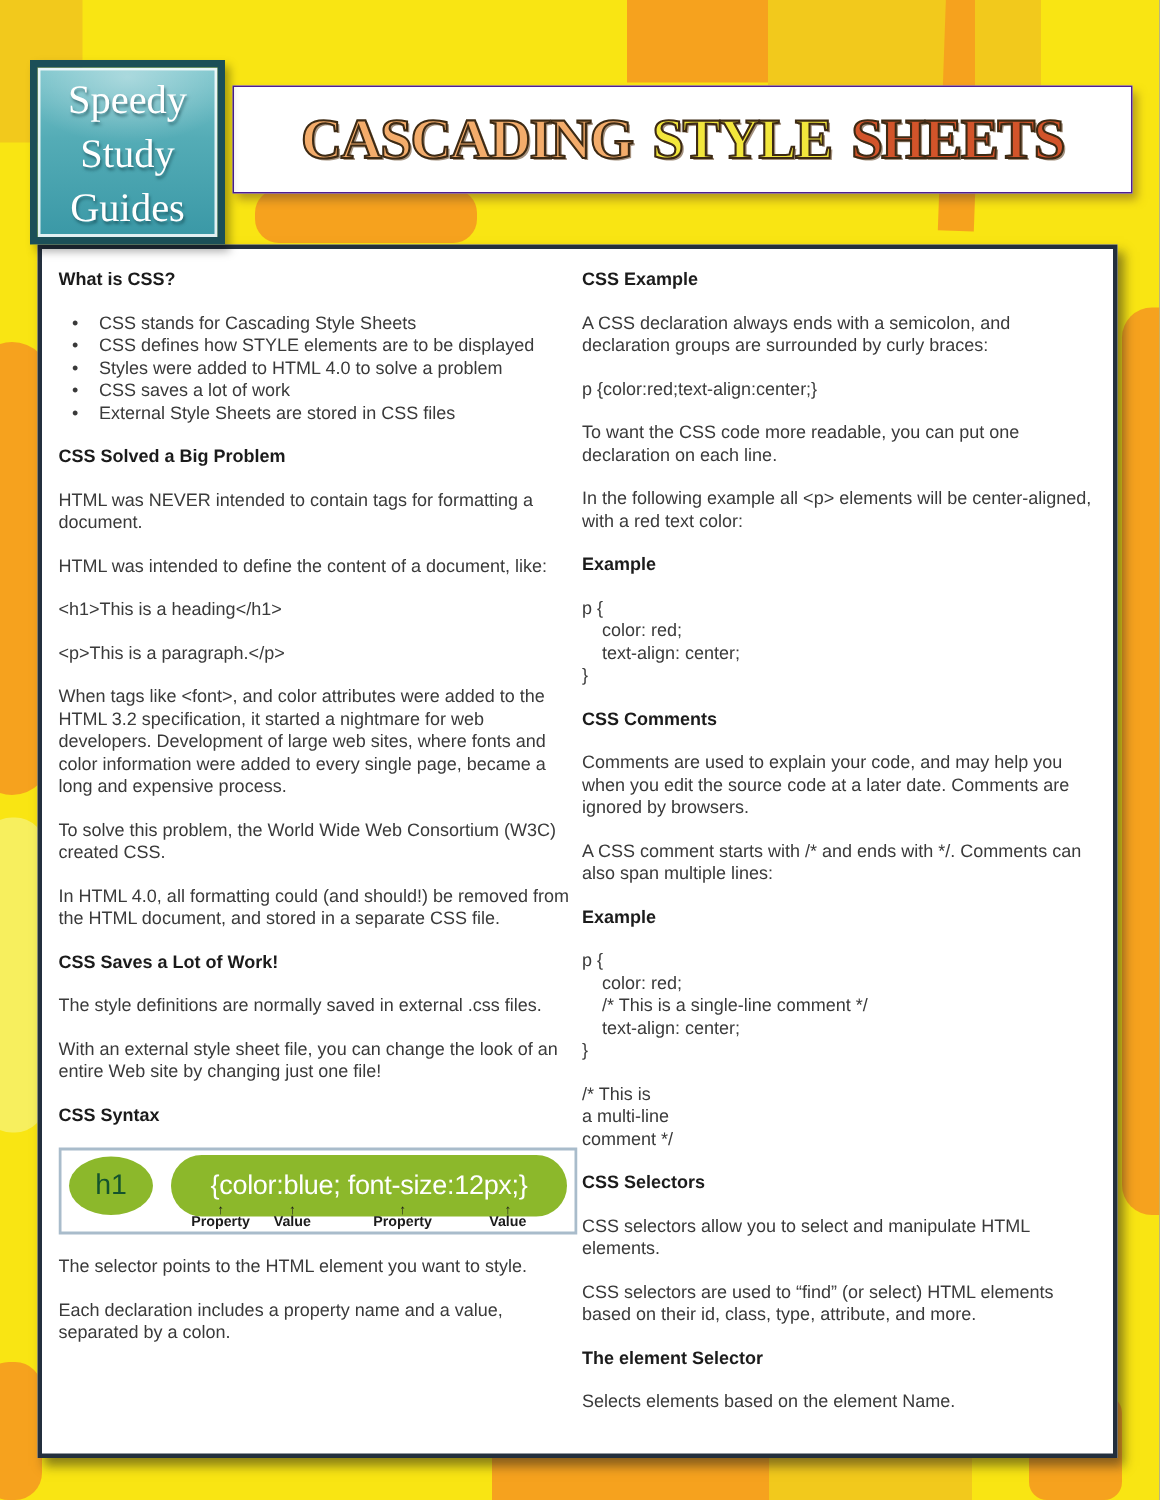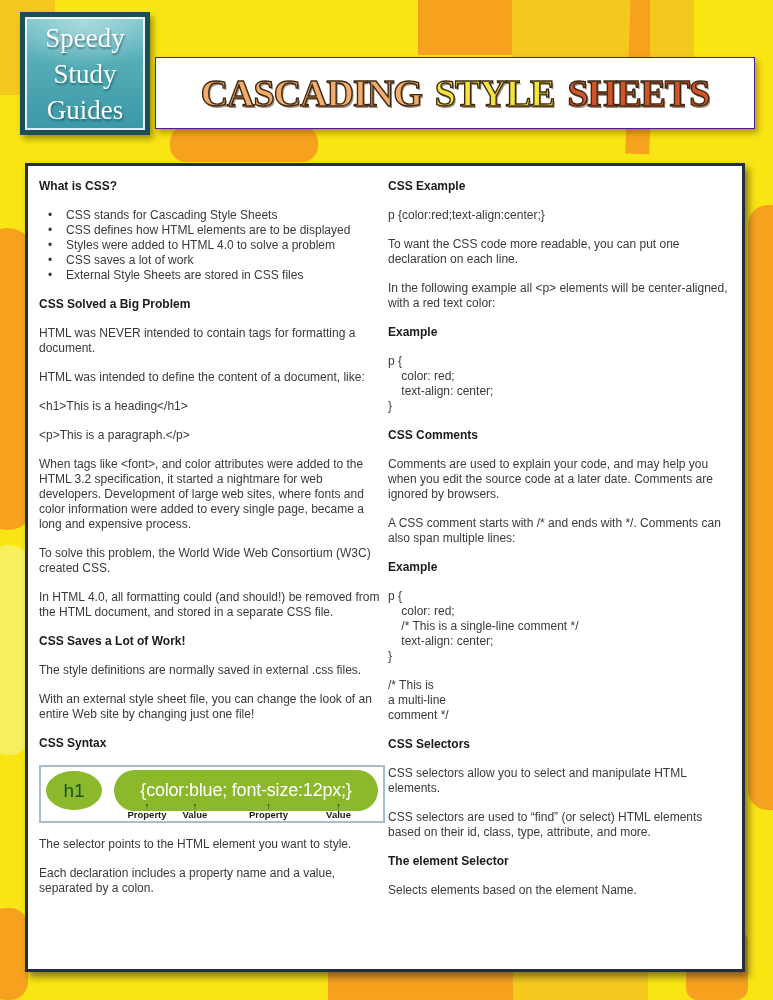--- a/index.html
+++ b/index.html
@@ -18,21 +18,21 @@
   .s6  { left:170px; top:126px; width:148px; height:36px; background:var(--orange); border-radius:16px; }
   .s7  { left:-18px; top:228px; width:52px; height:302px; background:var(--orange); border-radius:26px; }
   .s8  { left:-12px; top:545px; width:42px; height:210px; background:var(--light_yellow); border-radius:20px; }
   .s9  { left:748px; top:205px; width:46px; height:605px; background:var(--orange); border-radius:20px; }
   .s10 { left:328px; top:942px; width:185px; height:58px; background:var(--orange); }
   .s11 { left:513px; top:942px; width:135px; height:58px; background:var(--gold); }
   .s12 { left:-12px; top:908px; width:40px; height:92px; background:var(--orange); border-radius:18px; }
   .s13 { left:686px; top:930px; width:62px; height:70px; background:var(--orange); border-radius:12px; }
 
   
-  .logo-box { position:absolute; left:20px; top:12px; width:130px; height:123px; z-index:3;
+  .logo-box { position:absolute; left:20px; top:40px; width:130px; height:123px; z-index:3;
     background:linear-gradient(180deg,#7cc5cc 0%,#54acb6 42%,#3a98a6 100%);
     border:5px solid var(--teal_dark);
     box-shadow: inset 0 0 0 2px rgba(255,255,255,.85), 3px 4px 6px rgba(0,0,0,.35);
     display:flex; flex-direction:column; justify-content:center; align-items:center; }
   .logo-box::before { content:""; position:absolute; inset:2px; pointer-events:none;
     background:radial-gradient(ellipse 95% 60% at 50% 4%, rgba(255,255,255,.38), rgba(255,255,255,0) 68%); }
   .logo-line { position:relative; font-family:"Liberation Serif",serif; color:#fff;
     font-size:27px; line-height:36px; text-shadow:1px 2px 2px rgba(15,60,70,.55); }
 
   
@@ -99,21 +99,21 @@
     <span class="title-word" style="color: rgb(242, 230, 60);">STYLE</span>
     <span class="title-word" style="color: rgb(210, 84, 42);">SHEETS</span>
   </div>
 
   <div class="panel">
 
     <div class="col">
       <h3 class="block">What is CSS?</h3>
       <ul class="block">
         <li>CSS stands for Cascading Style Sheets</li>
-        <li>CSS defines how HTML elements are to be displayed</li>
+        <li>CSS defines how STYLE elements are to be displayed</li>
         <li>Styles were added to HTML 4.0 to solve a problem</li>
         <li>CSS saves a lot of work</li>
         <li>External Style Sheets are stored in CSS files</li>
       </ul>
       <h3 class="block">CSS Solved a Big Problem</h3>
       <p class="block">HTML was NEVER intended to contain tags for formatting a document.</p>
       <p class="block">HTML was intended to define the content of a document, like:</p>
       <p class="block">&lt;h1&gt;This is a heading&lt;/h1&gt;</p>
       <p class="block">&lt;p&gt;This is a paragraph.&lt;/p&gt;</p>
       <p class="block">When tags like &lt;font&gt;, and color attributes were added to the HTML 3.2 specification, it started a nightmare for web developers. Development of large web sites, where fonts and color information were added to every single page, became a long and expensive process.</p>
@@ -144,20 +144,21 @@
           <span>Value</span>
         </div>
       </div>
 
       <p class="block">The selector points to the HTML element you want to style.</p>
       <p class="block">Each declaration includes a property name and a value, separated by a colon.</p>
     </div>
 
     <div class="col">
       <h3 class="block">CSS Example</h3>
+      <p class="block">A CSS declaration always ends with a semicolon, and declaration groups are surrounded by curly braces:</p>
       <p class="block">p {color:red;text-align:center;}</p>
       <p class="block">To want the CSS code more readable, you can put one declaration on each line.</p>
       <p class="block">In the following example all &lt;p&gt; elements will be center-aligned, with a red text color:</p>
       <h3 class="block">Example</h3>
       <pre class="block">p {
     color: red;
     text-align: center;
 }</pre>
       <h3 class="block">CSS Comments</h3>
       <p class="block">Comments are used to explain your code, and may help you when you edit the source code at a later date. Comments are ignored by browsers.</p>

